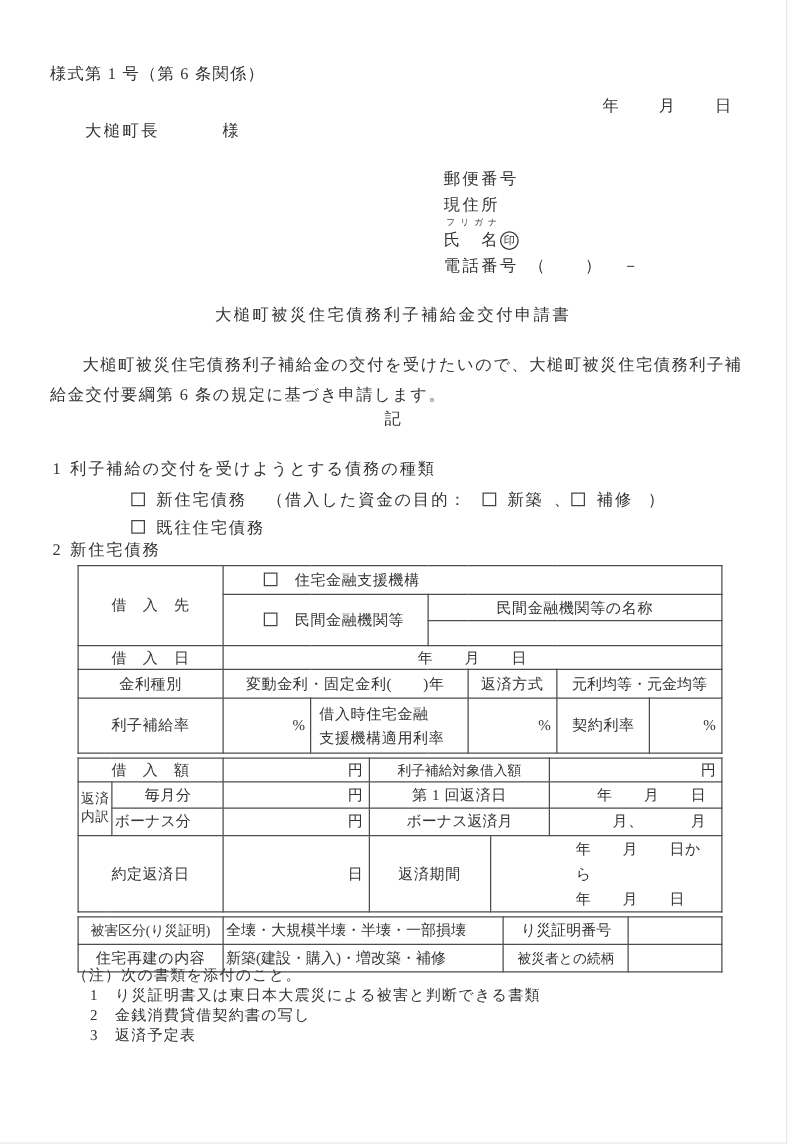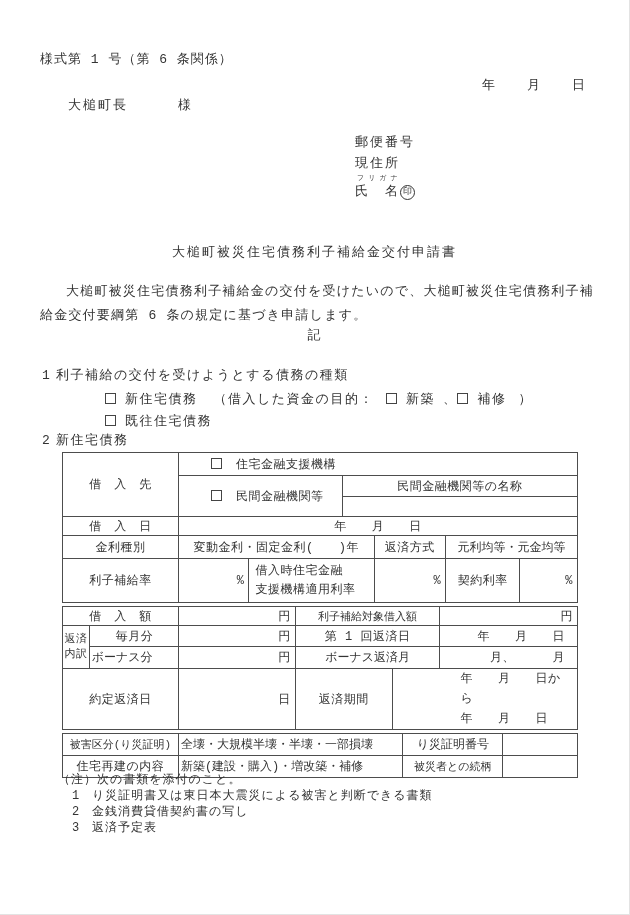--- a/index.html
+++ b/index.html
@@ -1,19 +1,19 @@
 <!DOCTYPE html>
 <html><head>
 <meta charset="utf-8">
 <style>
   * { margin:0; padding:0; box-sizing:border-box; }
   html,body { background:#fff; }
   .page {
     position:relative; width:630px; height:915px; background:#fff;
-    font-family:Liberation Mono, monospace;
+    font-family:Liberation Serif, serif;
     color:#333; font-size:13px; overflow:hidden;
     border-right:1px solid #e3e3e3; border-bottom:1px solid #e3e3e3;
   }
   .form-number { position:absolute; left:40px; top:50px; letter-spacing:1px; }
   .date-line   { position:absolute; right:42px; top:76px; letter-spacing:2px; }
   .addressee   { position:absolute; left:68px; top:96px; letter-spacing:2px; }
   .addressee .honorific { margin-left:50px; }
 
   .applicant { position:absolute; left:355px; top:131px; }
   .applicant .row { height:23px; line-height:23px; letter-spacing:2px; }
@@ -49,21 +49,21 @@
   table { width:100%; border-collapse:collapse; table-layout:fixed; font-size:12px; }
   table + table { margin-top:3px; }
   td { border:1px solid #4d4d4d; padding:0 4px; letter-spacing:0.5px; overflow:hidden; white-space:nowrap; }
   td.c { text-align:center; }
   td.l { text-align:left;padding-left:26px; }
   td.r { text-align:right; }
   td .cb { margin:0 14px 0 6px; }
   td.tight  { letter-spacing:0; padding:0 2px; }
   td.xtight { letter-spacing:0; padding:0 1px; font-size:11px; }
   td.two-line { white-space:normal; line-height:19px; padding-left:6px; }
-  td.breakdown { line-height:15px; white-space:normal; text-align:center; font-size:11px; padding:0 1px; }
+  td.breakdown { line-height:15px; white-space:normal; text-align:right; font-size:11px; padding:0 1px; }
   td.date-right { text-align:right; padding-right:12px; }
   td.period { text-align:left; padding-left:68px; line-height:20px; white-space:normal; }
   tr.h19 td { height:19px; } tr.h20 td { height:20px; } tr.h21 td { height:21px; }
   tr.h22 td { height:22px; } tr.h23 td { height:23px; } tr.h42 td { height:42px; }
   tr.h44 td { height:44px; }
 
   .notes { position:absolute; left:40px; top:772px; font-size:12px; line-height:16px; letter-spacing:1px;margin-left:18px; }
   .note-item { margin-left:14px; }
   .note-no { display:inline-block; width:10px; margin-right:10px; }
 </style>
@@ -78,20 +78,23 @@
     <span>大槌町長</span><span class="honorific">様</span>
   </div>
 
   <div class="applicant">
     <div class="row">郵便番号</div>
     <div class="row address">現住所</div>
     <div class="furigana">フリガナ</div>
     <div class="name-row">
       <span>氏　名</span>
       <span class="seal">印</span>
+    </div>
+    <div class="row">
+      <span>電話番号</span><span class="phone-format">（　　）　－</span>
     </div>
   </div>
 
   <div class="doc-title">大槌町被災住宅債務利子補給金交付申請書</div>
   <div class="body-text">大槌町被災住宅債務利子補給金の交付を受けたいので、大槌町被災住宅債務利子補給金交付要綱第 6 条の規定に基づき申請します。</div>
   <div class="record-mark">記</div>
 
   <div class="section-head sec1">
     <span class="sec-no">1</span><span class="sec-label">利子補給の交付を受けようとする債務の種類</span>
   </div>

